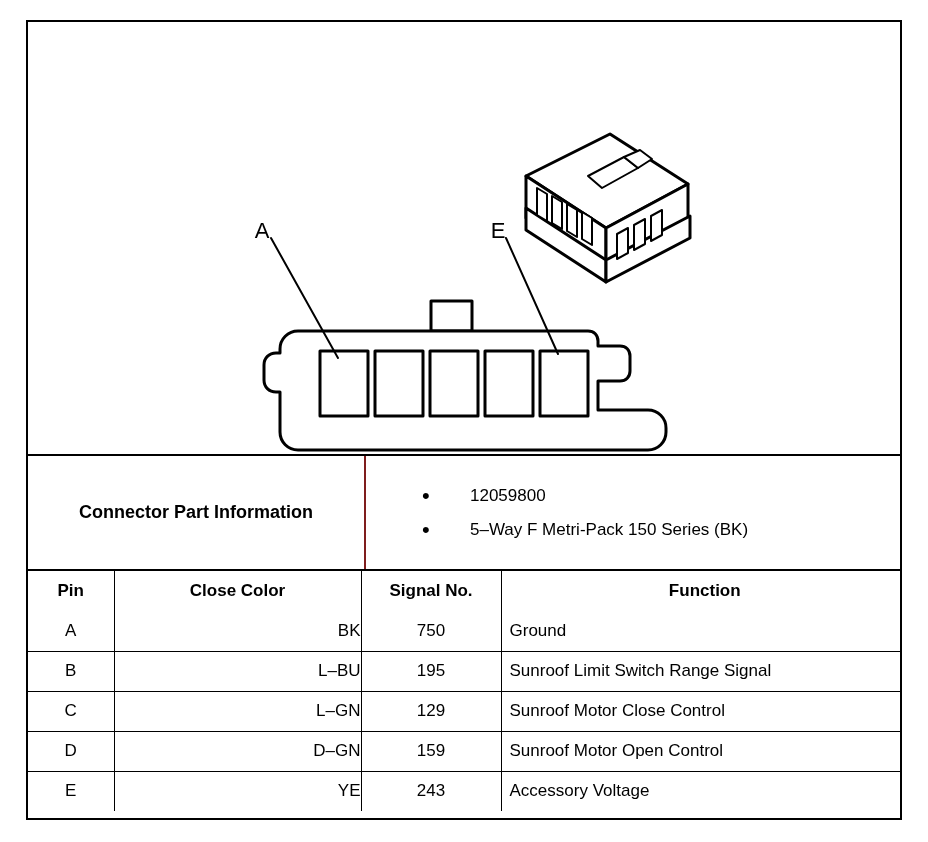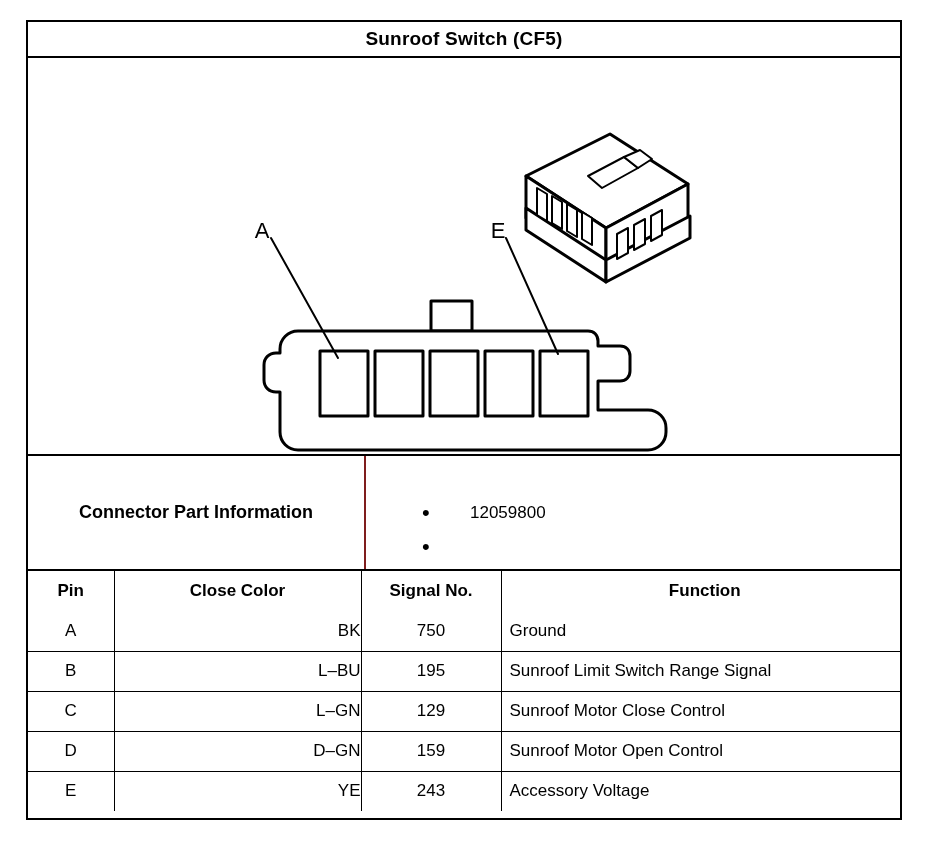--- a/index.html
+++ b/index.html
@@ -136,23 +136,20 @@
   .col-func  { width: 399px; text-align: left; padding-left: 8px !important; }
   .pin-table td.col-func { padding-left: 8px; }
   .pin-table .cell-r-none { border-right: none; }
 </style>
 </head>
 <body>
 
 <div id="page">
   <div class="sheet">
 
-    <div class="title-bar">
-      <span class="title-text">Sunroof Switch (CF5)</span>
-    </div>
 
     <div class="figure-area">
       <svg class="figure-svg" width="872" height="394" viewBox="0 0 872 394">
         <g fill="none" stroke="#000" stroke-width="3" stroke-linejoin="round" stroke-linecap="round">
 
           <g>
 
             <path d="M498 118 L582 76 L660 126 L578 170 Z" stroke-width="3" fill="#fff"></path>
 
             <path d="M498 118 L498 160 L578 212 L578 170 Z" fill="#fff"></path>
@@ -225,20 +222,21 @@
 
     <div class="cpi">
       <div class="cpi-label">Connector Part Information</div>
       <div class="cpi-values">
         <div class="cpi-item">
           <span class="bullet">•</span>
           <span>12059800</span>
         </div>
         <div class="cpi-item">
           <span class="bullet">•</span>
+          <span>5–Way F Metri-Pack 150 Series (BK)</span>
         </div>
       </div>
     </div>
 
     <table class="pin-table">
       <thead>
         <tr>
           <th class="col-pin">Pin</th>
           <th class="col-wire">Close Color</th>
           <th class="col-circ">Signal No.</th>

